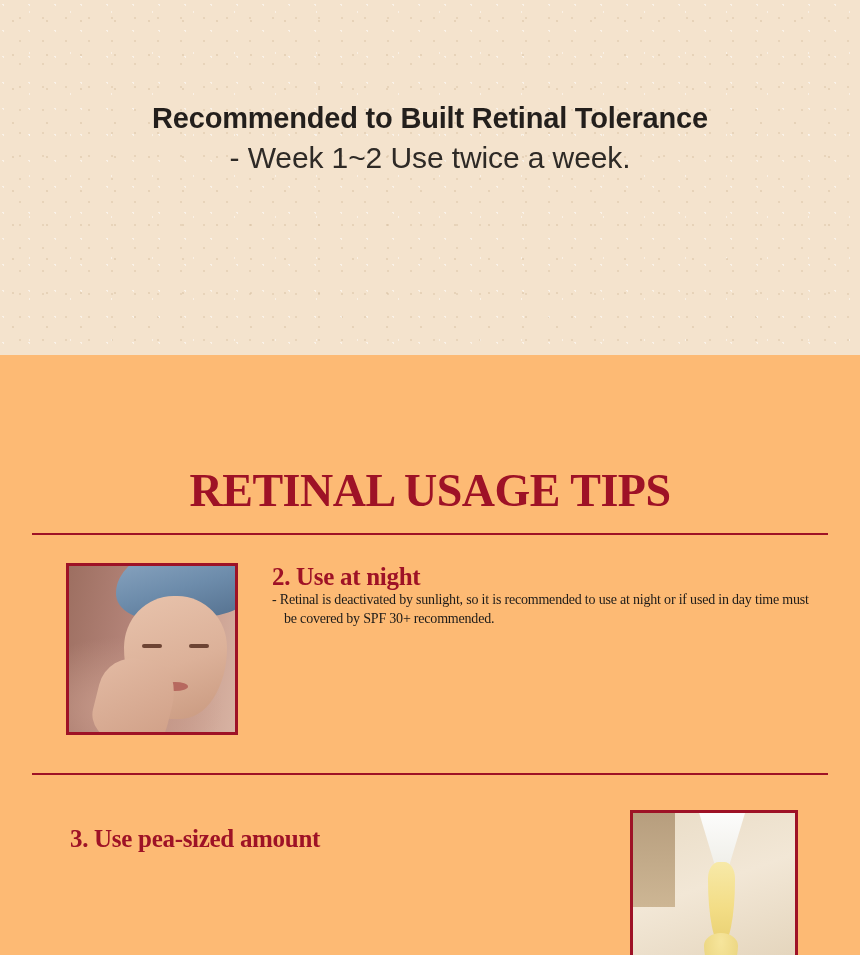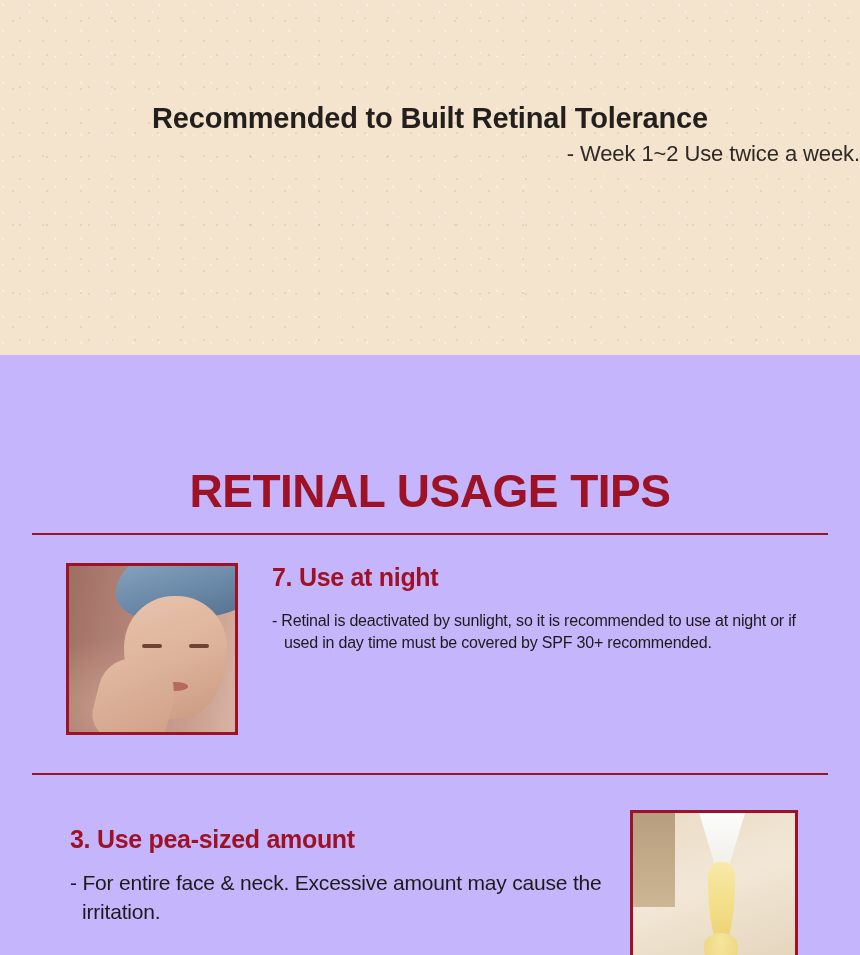--- a/index.html
+++ b/index.html
@@ -50,36 +50,36 @@
   }
 
   .tolerance-list {
     position: absolute;
     left: 0;
     top: 143px;
     width: 860px;
     text-align: center;
   }
   .tolerance-item {
-    font-size: 22px;
+    font-size: 30px;
     color: #2e2a26;
     line-height: 1;
     margin-bottom: 25px;
     letter-spacing: -0.1px;
-    text-align: right;
   }
 
   
   .tips-section {
     position: absolute;
     left: 0;
     top: 355px;
     width: 860px;
     height: 600px;
-    background: #c4b5fd;
+    background: #fdba74;
+    font-family: Liberation Serif, serif;
   }
 
   .tips-heading {
     position: absolute;
     left: 0;
     top: 78px;
     width: 860px;
     text-align: center;
     font-size: 46px;
     font-weight: bold;
@@ -171,22 +171,22 @@
     top: 208px;
     width: 540px;
   }
   .tip-title {
     font-size: 25px;
     font-weight: bold;
     color: #9e1226;
     letter-spacing: -0.3px;
   }
   .tip1-text {
-    margin-top: 18px;
-    font-size: 16px;
+    margin-top: 0;
+    font-size: 14px;
     line-height: 1.35;
     color: #1d1b19;
     letter-spacing: -0.2px;
     text-indent: -12px;
     padding-left: 12px;
   }
 
   
   .tip2-thumb {
     position: absolute;
@@ -277,29 +277,28 @@
       <div class="bg"></div>
       <div class="towel"></div>
       <div class="face"></div>
       <div class="eye eye-l"></div>
       <div class="eye eye-r"></div>
       <div class="lip"></div>
       <div class="hand"></div>
     </div>
 
     <div class="tip1-body">
-      <div class="tip-title">7. Use at night</div>
+      <div class="tip-title">2. Use at night</div>
       <p class="tip1-text">- Retinal is deactivated by sunlight, so it is recommended to use at night or if used in day time must be covered by SPF 30+ recommended.</p>
     </div>
 
     <div class="rule rule-mid"></div>
 
     <div class="tip2-body">
       <div class="tip-title">3. Use pea-sized amount</div>
-      <p class="tip2-text">- For entire face &amp; neck. Excessive amount may cause the irritation.</p>
     </div>
 
     <div class="tip2-thumb">
       <div class="bg2"></div>
       <div class="shadow-l"></div>
       <div class="tube"></div>
       <div class="drop"></div>
       <div class="drop-tip"></div>
     </div>
   </section>

